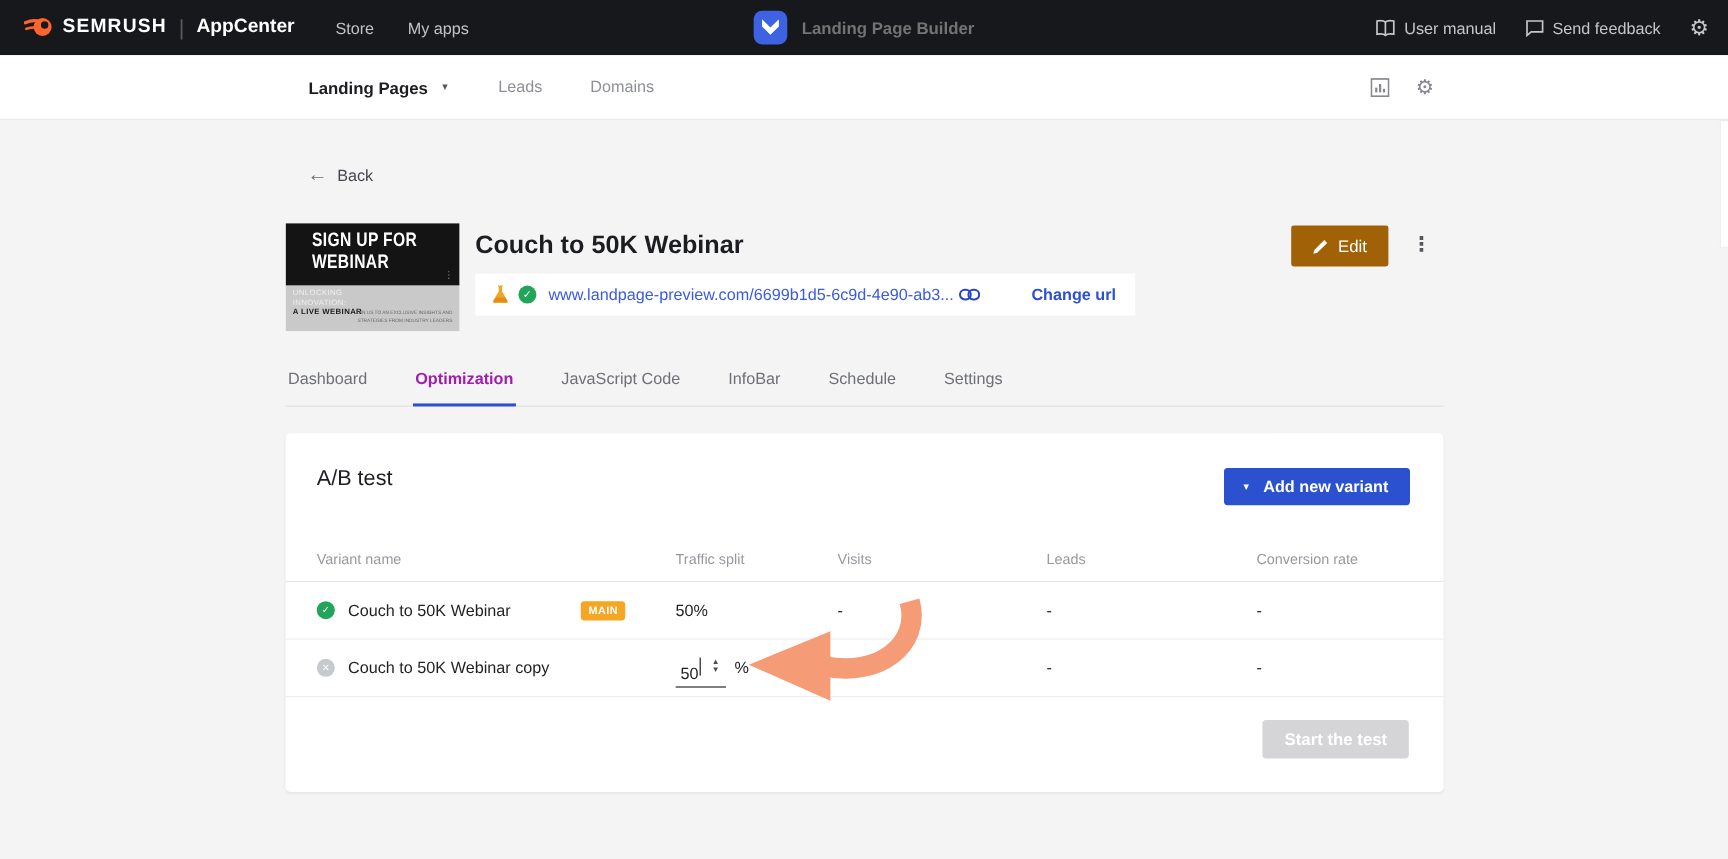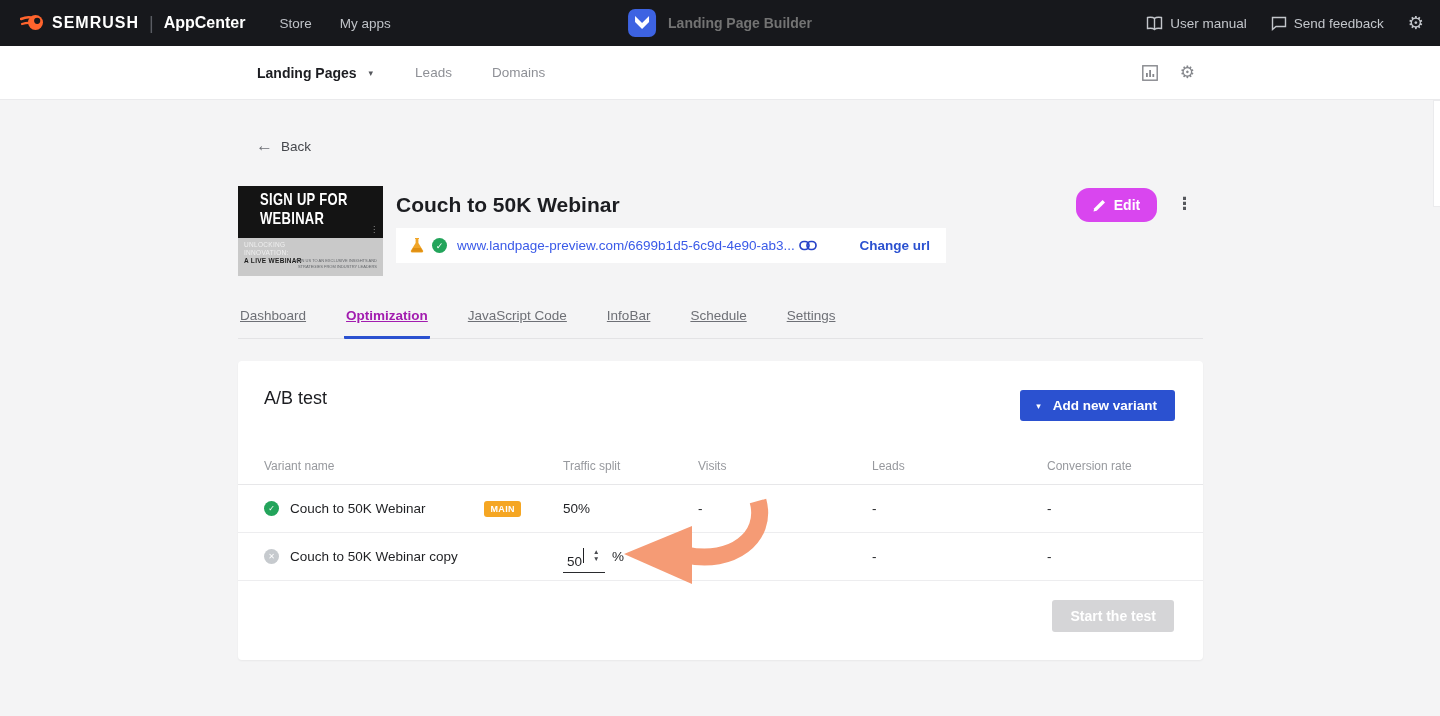--- a/index.html
+++ b/index.html
@@ -49,26 +49,26 @@
 
   .page-title { position:absolute; top:193px; left:396px; font-size:21px; font-weight:bold; color:#1c1d21; }
 
   .url-pill { position:absolute; top:228px; left:396px; width:550px; height:35px; background:#fff; display:flex; align-items:center; padding:0 16px 0 14px; }
   .flask-icon { margin-right:8px; display:flex; }
   .check-badge { width:15px; height:15px; border-radius:50%; background:#23a45b; color:#fff; font-size:9px; display:flex; align-items:center; justify-content:center; margin-right:10px; flex:0 0 auto; }
   .url-text { font-size:13.5px; color:#3a5ae8; cursor:pointer; white-space:nowrap; }
   .link-icon { margin-left:auto; cursor:pointer; display:flex; }
   .change-url { margin-left:42px; font-size:13.5px; font-weight:bold; color:#2b51d0; cursor:pointer; }
 
-  .edit-btn { position:absolute; top:188px; left:1076px; width:81px; height:34px; background:#d946ef; border:none; border-radius:13px; color:#fff; font-weight:bold; font-size:14px; font-family:inherit; display:flex; align-items:center; justify-content:center; gap:8px; cursor:pointer; }
+  .edit-btn { position:absolute; top:188px; left:1076px; width:81px; height:34px; background:#a16207; border:none; border-radius:2px; color:#fff; font-weight:normal; font-size:14px; font-family:inherit; display:flex; align-items:center; justify-content:center; gap:8px; cursor:pointer; }
   .kebab { position:absolute; top:194px; left:1176px; font-size:17px; color:#55575c; cursor:pointer; letter-spacing:0; line-height:1.2; font-weight:bold; }
 
   
   .tabs { position:absolute; top:300px; left:238px; width:965px; display:flex; gap:36px; border-bottom:1px solid #e3e3e5; }
-  .tab { font-size:13.5px; color:#6e7076; padding:8px 2px 13px; cursor:pointer; border-bottom:3px solid transparent; margin-bottom:-1px;text-decoration:underline; }
+  .tab { font-size:13.5px; color:#6e7076; padding:8px 2px 13px; cursor:pointer; border-bottom:3px solid transparent; margin-bottom:-1px; }
   .tab.active { color:#a21caf; font-weight:bold; border-bottom-color:#2b51d0; border-radius:0 0 1px 1px; }
 
   
   .card { position:absolute; top:361px; left:238px; width:965px; height:299px; background:#fff; border-radius:4px; box-shadow:0 1px 2px rgba(0,0,0,0.05); }
   .card-title { position:absolute; top:27px; left:26px; font-size:18px; color:#1c1d21; }
   .add-btn { position:absolute; top:29px; right:28px; height:31px; background:#2b51d0; border:none; border-radius:3px; color:#fff; font-weight:bold; font-size:13.5px; font-family:inherit; display:flex; align-items:center; gap:12px; padding:0 18px 0 16px; cursor:pointer; }
   .add-caret { font-size:9px; }
 
   .grid-row { display:grid; grid-template-columns:299px 135px 174px 175px 1fr; align-items:center; padding:0 26px; }
   .thead { position:absolute; top:87px; left:0; right:0; height:37px; border-bottom:1px solid #e7e7e9; }

